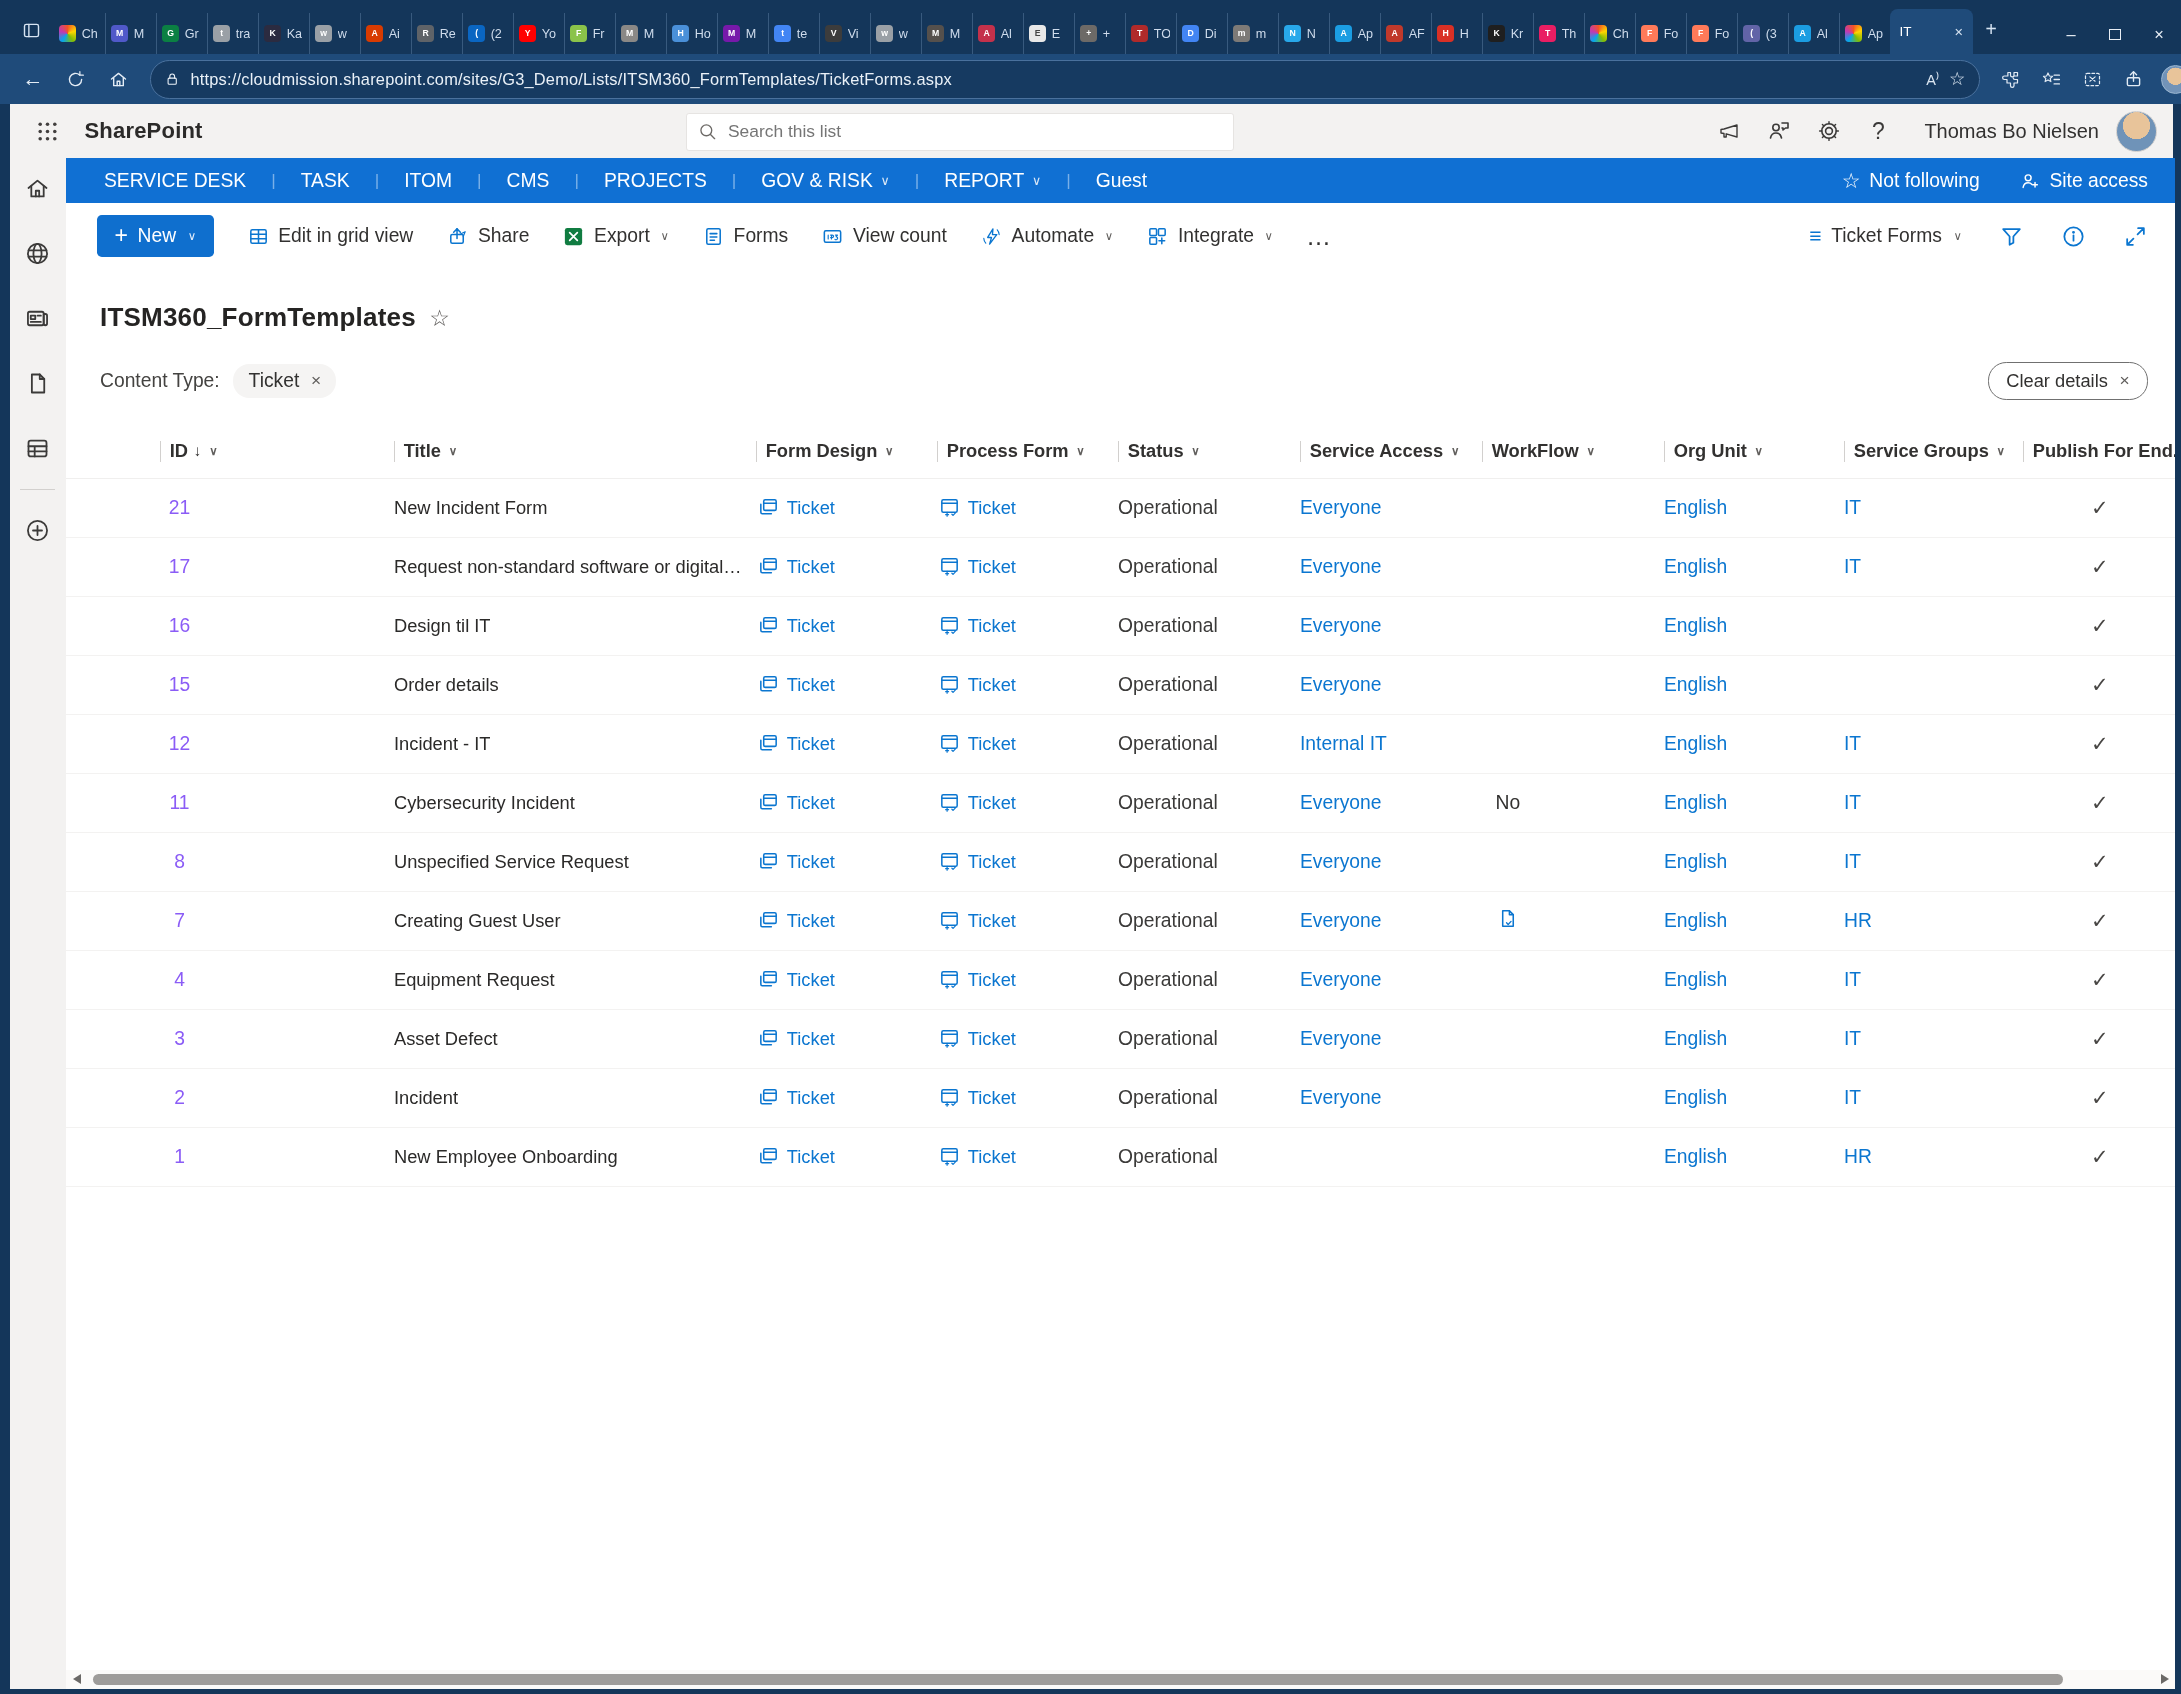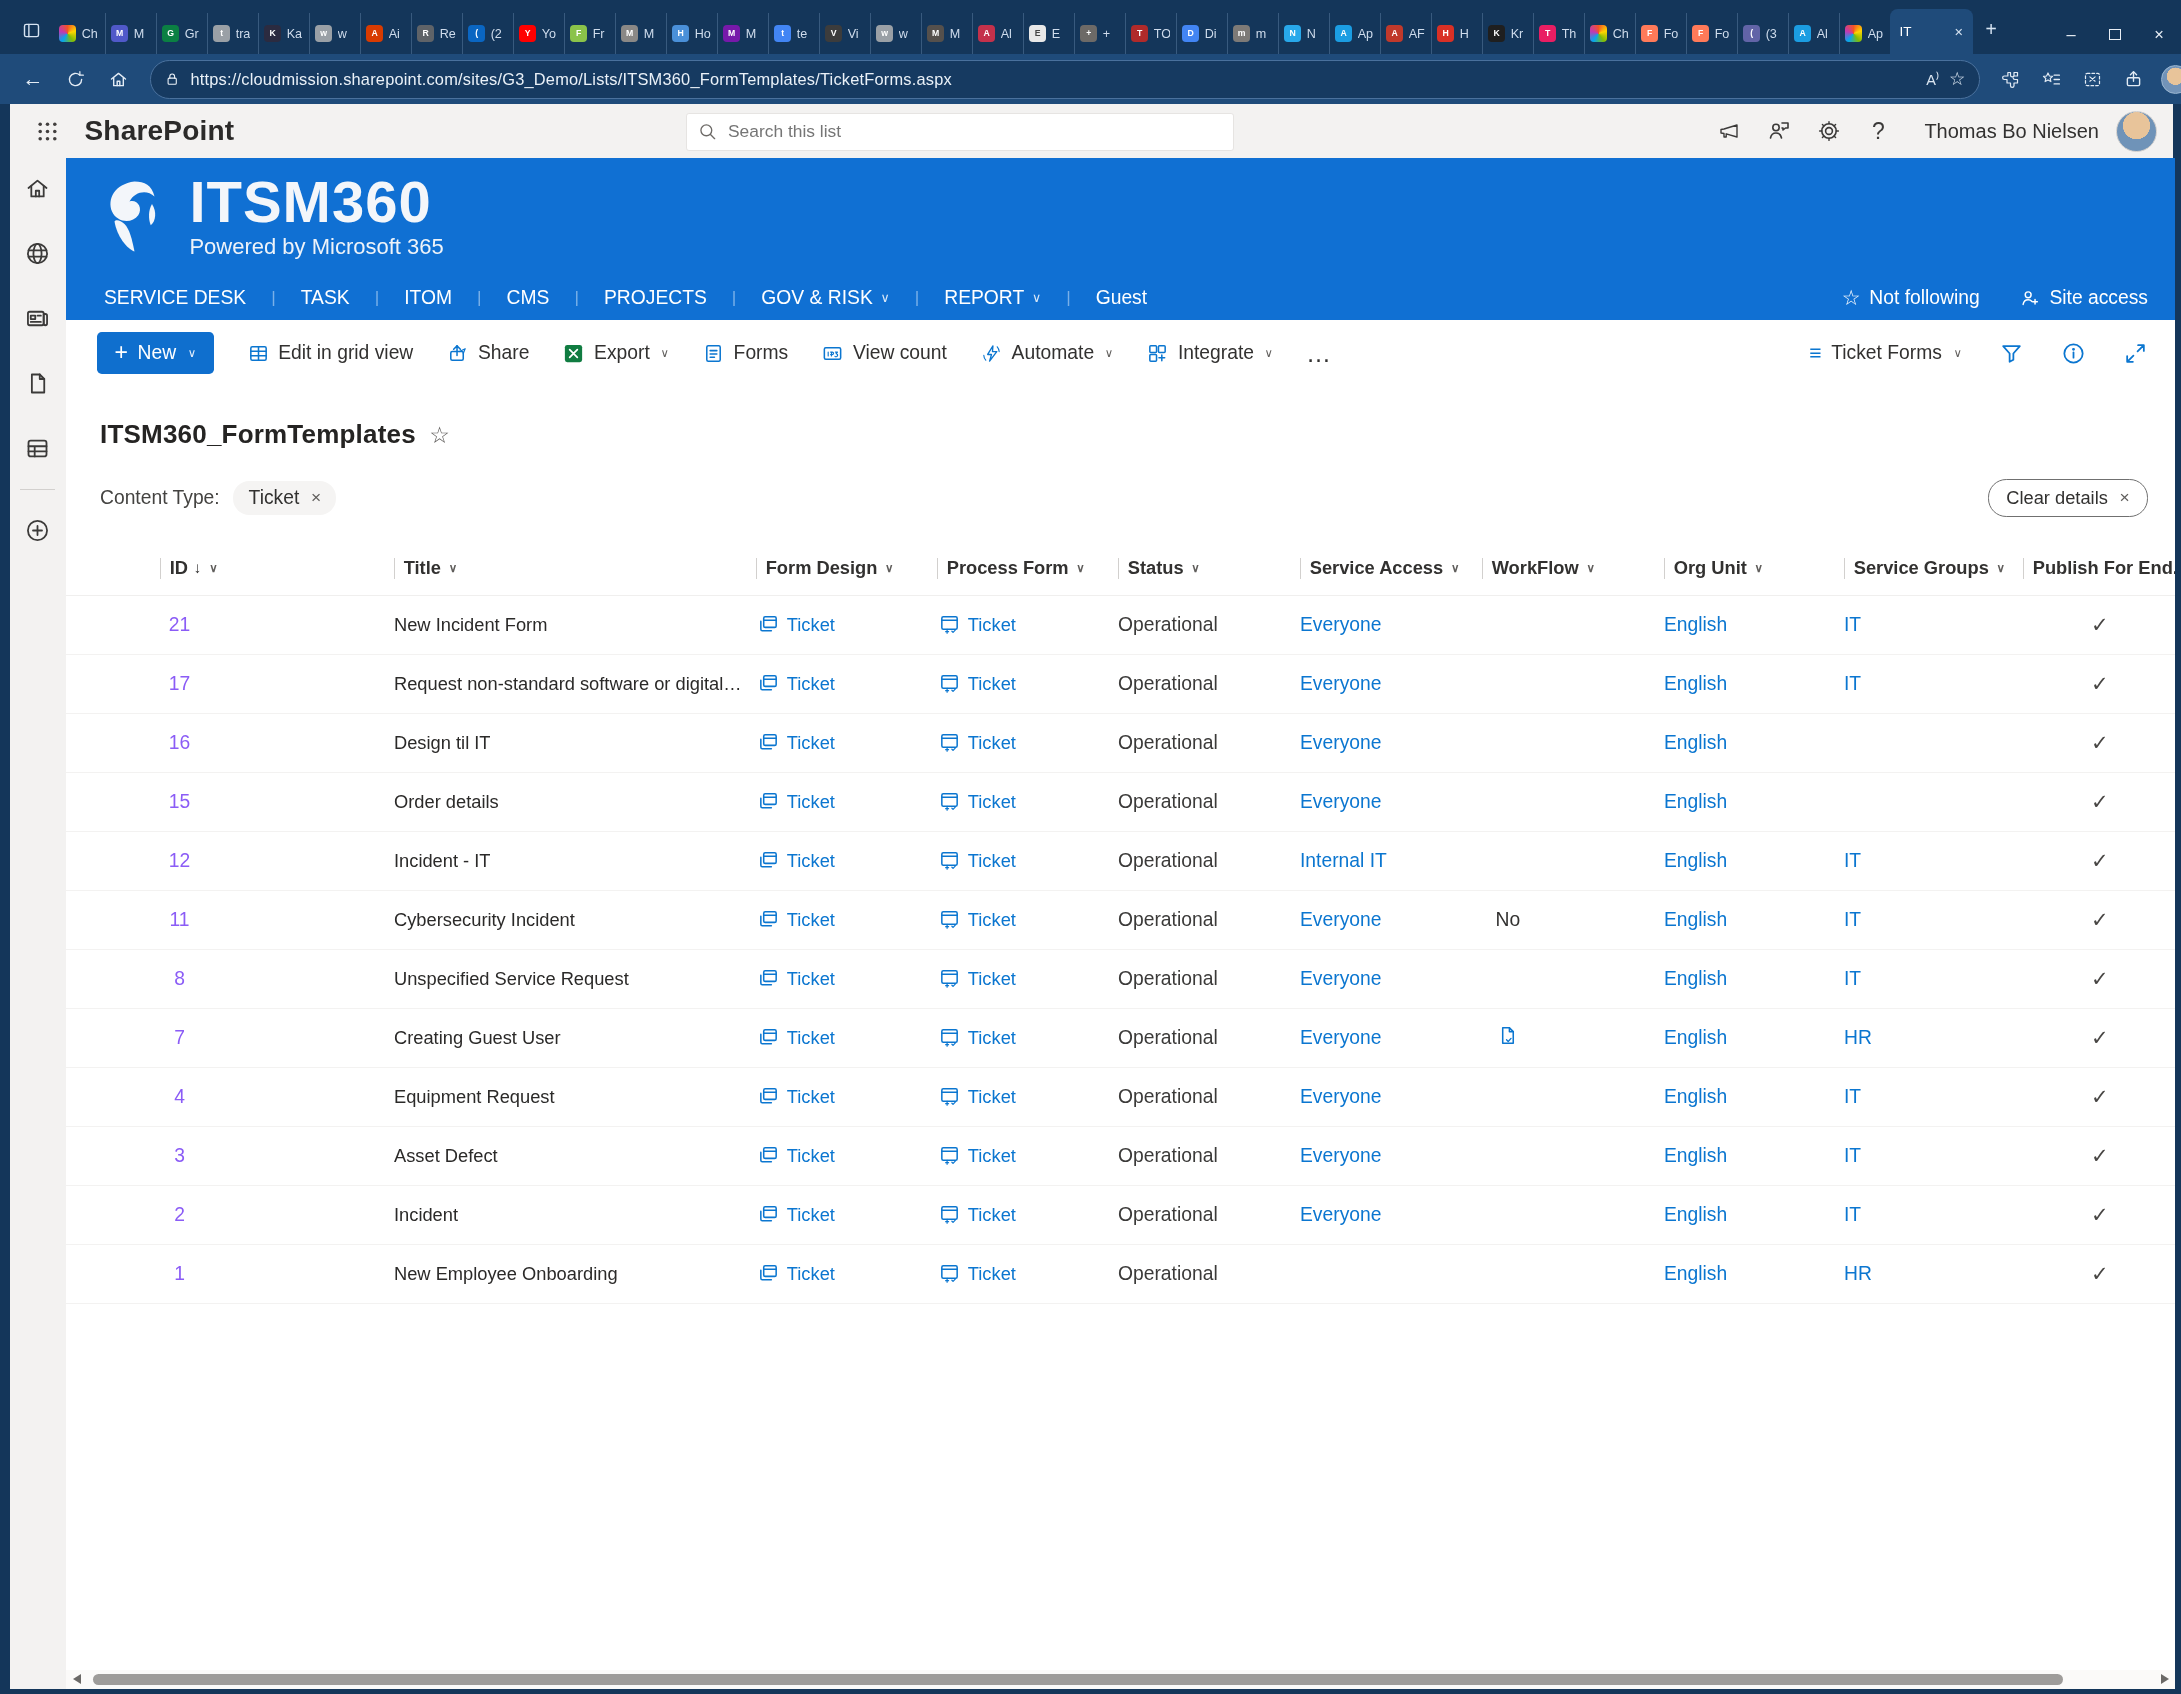--- a/index.html
+++ b/index.html
@@ -30,21 +30,21 @@
   .tbtn { width:39px; height:37px; display:flex; align-items:center; justify-content:center; color:#e3ecf5; font-size:21px; border-radius:5.8px; flex:0 0 auto; }
   #urlbar { flex:0 0 1830px; height:39px; margin:0 7.7px; background:#163a61; border:1px solid #4a719d; border-radius:19.3px; display:flex; align-items:center; padding:0 13.5px; gap:9.7px; color:#eaf1f8; }
   #url-text { font-size:16.4px; white-space:nowrap; overflow:hidden; flex:1; letter-spacing:0.2px; }
   #urlbar .mini { color:#dbe6f1; font-size:14.5px; }
   #toolbar-right { display:flex; align-items:center; gap:1.9px; margin-left:auto; }
   #avatar-browser { width:29px; height:29px; border-radius:50%; background:radial-gradient(circle at 50% 38%, #e8c49a 0 40%, #7293b8 41% 100%); border:1px solid #9db8d2; margin:0 5.8px; }
 
   
   #suitebar { position:absolute; left:9.7px; top:104px; width:2163px; height:54px; background:#f3f2f1; display:flex; align-items:center; padding:0 15.4px; }
   #waffle { width:44px; height:44px; display:flex; align-items:center; justify-content:center; color:#423f3e; }
-  #sp-brand { font-size:28px; font-weight:700; color:#2b2a29; margin-left:15.4px; letter-spacing:0.2px; }
+  #sp-brand { font-size:22px; font-weight:700; color:#2b2a29; margin-left:15.4px; letter-spacing:0.2px; }
   #sp-search { position:absolute; left:676px; top:8.7px; width:548px; height:38px; background:#ffffff; border:1px solid #e6e4e2; border-radius:2.9px; display:flex; align-items:center; padding:0 11.6px; gap:9.7px; color:#6d6a67; }
   #sp-search input { border:none; outline:none; font-size:17.4px; color:#ef4444; width:100%; background:transparent; font-family:"Liberation Sans", sans-serif; }
   #suite-right { margin-left:auto; display:flex; align-items:center; gap:7.7px; }
   #suite-right .sbtn { width:42px; height:42px; display:flex; align-items:center; justify-content:center; color:#3b3a39; }
   #suite-user { font-size:20px; color:#323130; margin:0 9.7px 0 17.4px; white-space:nowrap; }
   #avatar-sp { width:41px; height:41px; border-radius:50%; background:radial-gradient(circle at 50% 35%, #e8c49a 0 42%, #6f93b8 43% 100%); border:1px solid #d0cecc; }
 
   
   #appbar { position:absolute; left:9.7px; top:158px; width:56px; height:1531px; background:#f3f2f1; display:flex; flex-direction:column; align-items:center; padding-top:13.5px; gap:32px; }
   .abtn { width:33px; height:33px; color:#3b3a39; display:flex; align-items:center; justify-content:center; }
@@ -459,31 +459,20 @@
     <div class="abtn">
       <svg width="27" height="27" viewBox="0 0 24 24" fill="none" stroke="currentColor" stroke-width="1.6" stroke-linecap="round" stroke-linejoin="round">
         <circle cx="12" cy="12" r="8.5"></circle>
         <path d="M12 8v8M8 12h8"></path>
       </svg>
     </div>
   </div>
 
 <div id="main">
 
-  <div id="banner">
-    <svg id="logo-mark" viewBox="0 0 60 68">
-      <path d="M30 6 C14 8 8 20 12 30 C16 39 28 40 33 33 C37 27 32 20 26 22 C30 14 40 12 46 18 C44 9 38 6 30 6 Z" fill="#f3f6fa"></path>
-      <path d="M14 38 C16 50 24 60 30 62 C28 52 26 44 22 40 C19 37 15 36 14 38 Z" fill="#f3f6fa"></path>
-      <path d="M44 24 C48 30 47 38 43 41 C41 36 41 29 44 24 Z" fill="#f3f6fa"></path>
-    </svg>
-    <div id="logo-txt">
-      <div id="logo-title">ITSM360</div>
-      <div id="logo-sub">Powered by Microsoft 365</div>
-    </div>
-  </div>
 
   <div id="sitenav">
     <div id="nav-items">
         <span class="nav-item">
           <span>SERVICE DESK</span>
         </span>
         <span class="nav-sep">|</span>
         <span class="nav-item">
           <span>TASK</span>
         </span>

